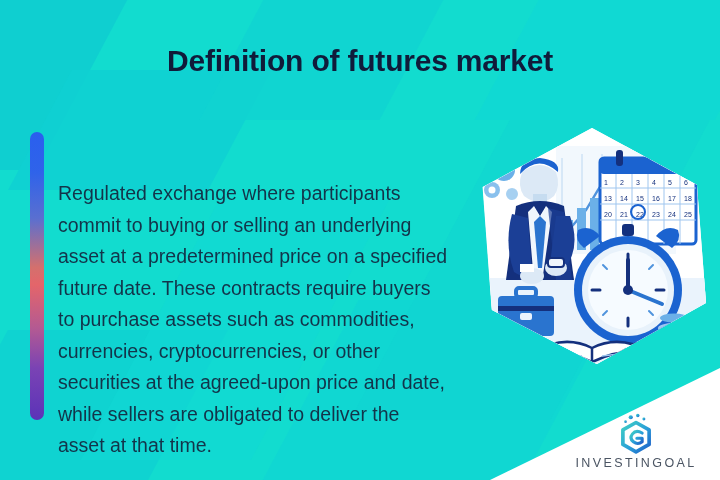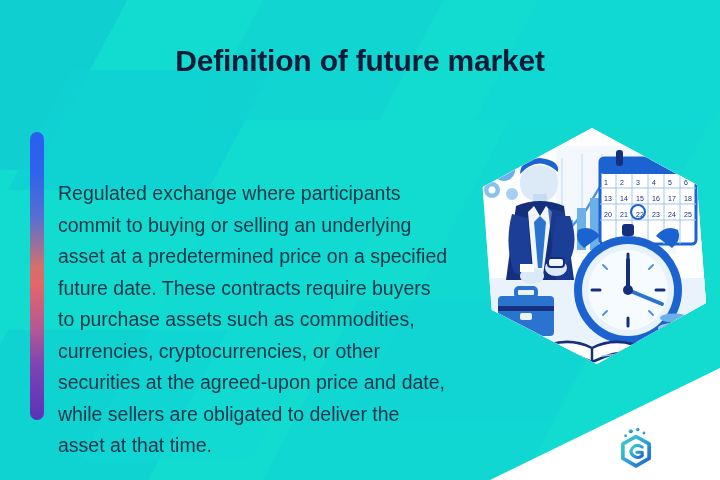--- a/index.html
+++ b/index.html
@@ -137,21 +137,21 @@
     <div class="bg-para p1"></div>
     <div class="bg-para p2"></div>
     <div class="bg-para p3"></div>
     <div class="bg-para p4"></div>
     <div class="bg-para p5"></div>
     <div class="bg-para p6"></div>
     <div class="bg-para p7"></div>
     <div class="bg-para p8"></div>
   </div>
 
-  <div class="title">Definition of future market</div>
+  <div class="title">Definition of futures market</div>
 
   <div class="accent-bar"></div>
 
   <div class="body-text">Regulated exchange where participants
 commit to buying or selling an underlying
 asset at a predetermined price on a specified
 future date. These contracts require buyers
 to purchase assets such as commodities,
 currencies, cryptocurrencies, or other
 securities at the agreed-upon price and date,
@@ -327,15 +327,16 @@
       </defs>
       <g fill="url(#lg)">
         <circle cx="18" cy="6" r="2.4"></circle>
         <circle cx="26" cy="4" r="2"></circle>
         <circle cx="33" cy="8" r="1.7"></circle>
         <circle cx="12" cy="11" r="1.5"></circle>
       </g>
       <path d="M24 12 L39 20.5 L39 37 L24 45.5 L9 37 L9 20.5 Z" fill="none" stroke="url(#lg)" stroke-width="4.2" stroke-linejoin="round"></path>
       <path d="M31 24 q-7 -4 -11 1 q-4 5 1 9 q5 4 10 0 l0 -4 l-6 0" fill="none" stroke="url(#lg)" stroke-width="3.6" stroke-linecap="round" stroke-linejoin="round"></path>
     </svg>
+    <div class="logo-word">INVESTINGOAL</div>
   </div>
 
 </div>
 
 </body></html>

